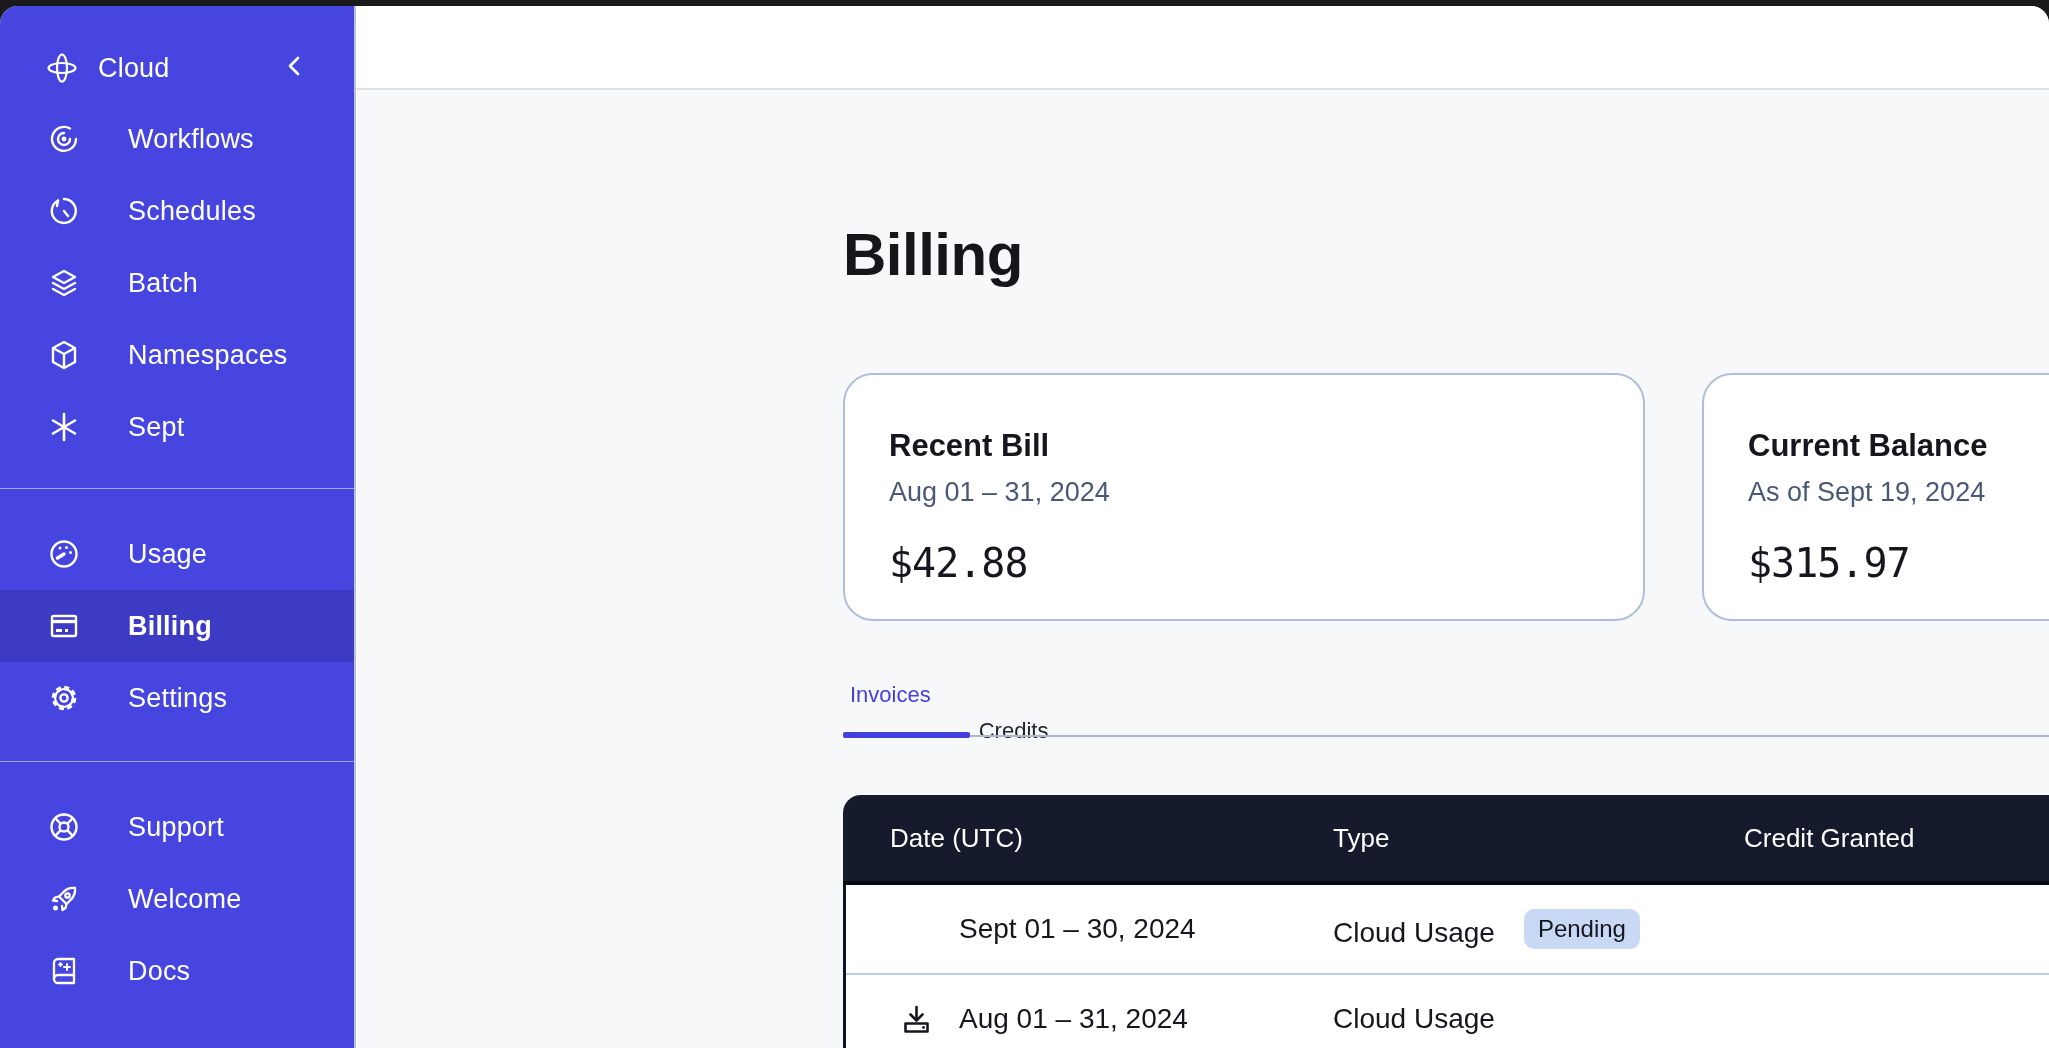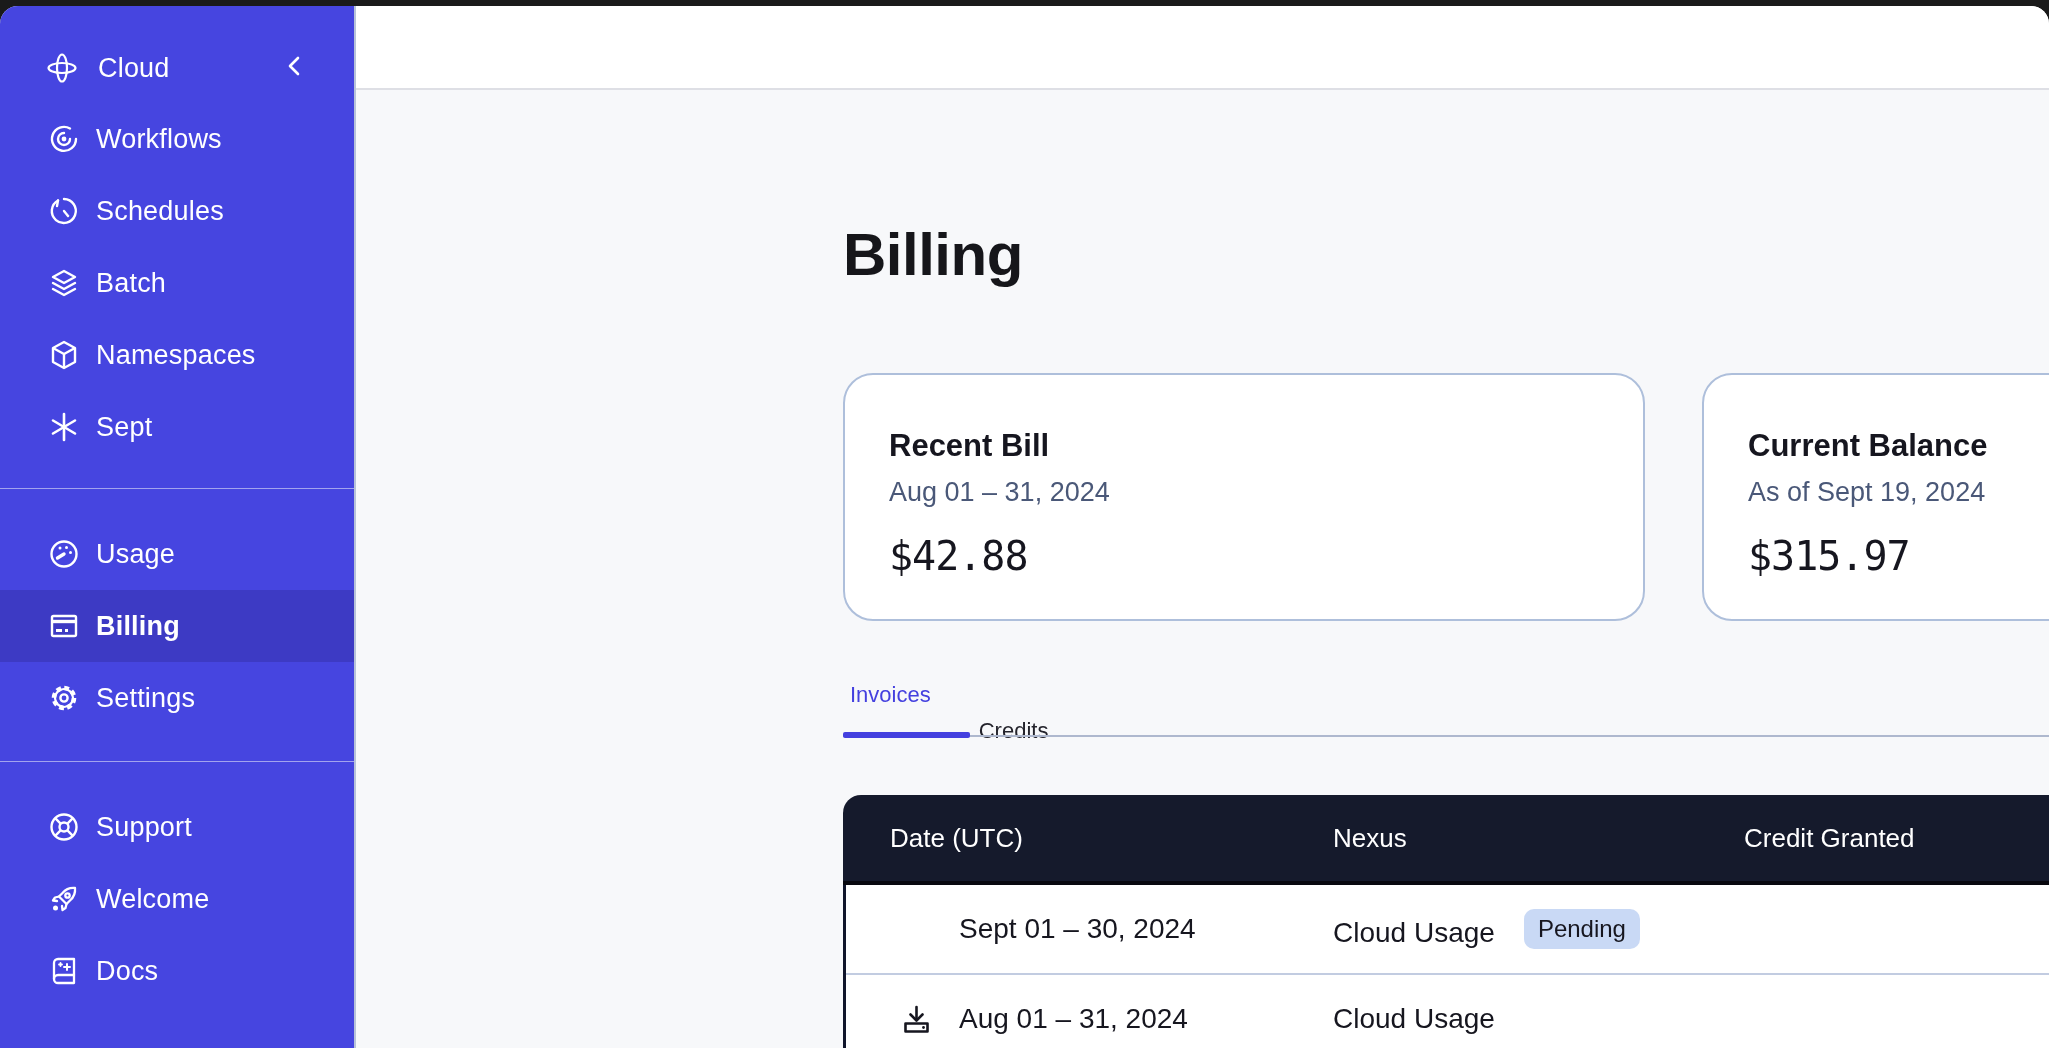--- a/index.html
+++ b/index.html
@@ -9,42 +9,42 @@
   .app { position:absolute; left:0; right:0; top:6px; bottom:0;
          border-radius:18px 18px 0 0; overflow:hidden; background:#F7F8FA; display:flex; }
 
   
   .sidebar { width:356px; min-width:356px; background:#4645E0; color:#fff;
              border-right:2px solid #B7C2D9; position:relative; }
   .brand-row { display:flex; align-items:center; height:48px; margin-top:38px; padding-left:45px; position:relative; }
   .brand-label { font-size:27px; font-weight:500; margin-left:19px; letter-spacing:.2px; }
   .collapse-btn { position:absolute; right:38px; top:4px; width:36px; height:36px; background:transparent; border:none; cursor:pointer; }
   .nav-group { margin-top:11px; }
-  .nav-item { height:72px; display:flex; align-items:center; padding-left:47px; cursor:pointer; }
+  .nav-item { height:72px; display:flex; align-items:center; padding-left:47px; cursor:pointer;gap:32px; }
   .nav-item .label { font-size:27px; margin-left:15px; letter-spacing:.2px; }
   .nav-item.active { background:#3D3AC4; }
   .nav-item.active .label { font-weight:700; }
   .icon-box { width:34px; height:34px; display:flex; align-items:center; justify-content:center; }
   .divider { height:1px; background:rgba(240,241,250,.55); margin:25px 0 0 0; }
   .gap-after-divider { height:29px; }
 
   
   .main { flex:1; position:relative; }
   .topbar { height:84px; background:#FFFFFF; border-bottom:2px solid #DEDFE5; }
   .content { position:absolute; left:0; right:0; top:86px; bottom:0; background:#F7F8FA; }
 
   .page-title { position:absolute; left:487px; top:128px; font-size:60px; font-weight:600;
                 color:#16161A; letter-spacing:-.5px; }
 
   .cards { position:absolute; left:487px; top:281px; display:flex; gap:57px; }
   .card { width:802px; height:248px; background:#fff; border:2px solid #AEBFDB;
           border-radius:30px; padding:53px 0 0 44px; }
   .card-title { font-size:31px; font-weight:600; color:#16161F; }
   .card-subtitle { font-size:27px; color:#4A5878; margin-top:13px; }
-  .card-amount { font-size:40px; color:#16161F; margin-top:25px;
+  .card-amount { font-size:40px; color:#16161F; margin-top:32px;
                  font-family:"DejaVu Sans Mono", monospace; letter-spacing:-1px; }
 
   .tabs { position:absolute; left:487px; top:590px; display:flex; }
   .tab { font-size:22px; cursor:pointer; }
   .tab-active { color:#4440DF; font-weight:500; margin-left:7px; }
   .tab-plain  { color:#23232B; font-weight:500; margin-left:48px;margin-top:36px; }
   .tabs-rule { position:absolute; left:487px; right:-20px; top:643px; height:2px; background:#AEB8CE; }
   .tabs-active-bar { position:absolute; left:487px; top:640px; width:127px; height:6px;
                      background:#4440DF; border-radius:2px; }
 
@@ -244,21 +244,21 @@
       <div class="tabs">
         <span class="tab tab-active">Invoices</span>
         <span class="tab tab-plain">Credits</span>
       </div>
       <div class="tabs-rule"></div>
       <div class="tabs-active-bar"></div>
 
       <div class="invoice-table">
         <div class="thead">
           <div class="th1">Date (UTC)</div>
-          <div class="th2">Nexus</div>
+          <div class="th2">Type</div>
           <div class="th3">Credit Granted</div>
         </div>
         <div class="tbody">
 
           <div class="trow">
             <div class="cell-date">
               <span class="icon-slot"></span>
               <span>Sept 01 – 30, 2024</span>
             </div>
             <div class="cell-type">

